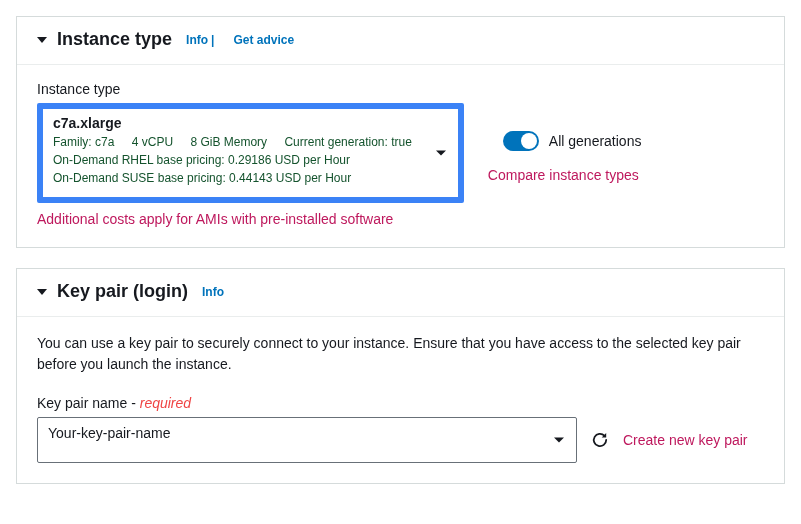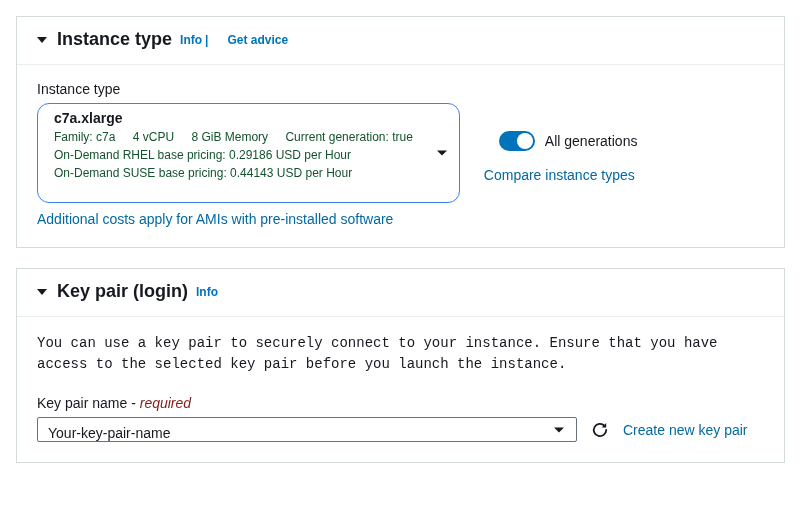--- a/index.html
+++ b/index.html
@@ -33,21 +33,21 @@
     }
     .panel-title {
       font-size: 18px;
       font-weight: 700;
       color: #16191f;
     }
     .info-link {
       color: #0073bb;
       font-weight: 700;
       font-size: 12px;
-      margin-left: 8px;
+      margin-left: 14px;
       cursor: pointer;
       text-decoration: none;
     }
     .info-divider {
       color: #0073bb;
       font-weight: 700;
       font-size: 12px;
       margin: 0 3px;
     }
     .panel-body {
@@ -58,23 +58,23 @@
       color: #16191f;
       margin-bottom: 6px;
     }
     .instance-row {
       display: flex;
       align-items: flex-start;
       gap: 24px;
     }
     .instance-select {
       flex: 0 0 540px;
-      border: 1px solid #3b82f6;
-      border-radius: 12px;
-      padding: 6px 32px 6px 16px;
+      border: 6px solid #3b82f6;
+      border-radius: 2px;
+      padding: 6px 32px 6px 10px;
       position: relative;
       cursor: pointer;
       min-height: 100px;
     }
     .instance-name {
       font-size: 14px;
       font-weight: 700;
       color: #16191f;
       margin-bottom: 2px;
     }
@@ -115,45 +115,44 @@
     }
     .toggle-knob {
       position: absolute;
       right: 2px;
       top: 2px;
       width: 16px; height: 16px;
       border-radius: 50%;
       background: #ffffff;
     }
     .link {
-      color: #0369a1;
+      color: #be185d;
       font-size: 14px;
       cursor: pointer;
       text-decoration: none;
       display: inline-block;
     }
     .below-link { margin-top: 8px; }
     .body-text {
       font-size: 14px;
       color: #16191f;
       line-height: 1.5;
       margin-bottom: 20px;
-      font-family: Liberation Mono, monospace;
-    }
-    .italic { font-style: italic; color: #7f1d1d; }
+    }
+    .italic { font-style: italic; color: #ef4444; }
     .kp-row {
       display: flex;
       align-items: center;
       gap: 14px;
     }
     .kp-select {
       flex: 0 0 540px;
       border: 1px solid #687078;
       border-radius: 2px;
-      padding: 7px 32px 0 10px;
+      padding: 7px 32px 21px 10px;
       position: relative;
       cursor: pointer;
       font-size: 14px;
     }
     .refresh-btn {
       width: 18px; height: 18px;
       cursor: pointer;
       display: flex;
       align-items: center;
       justify-content: center;

